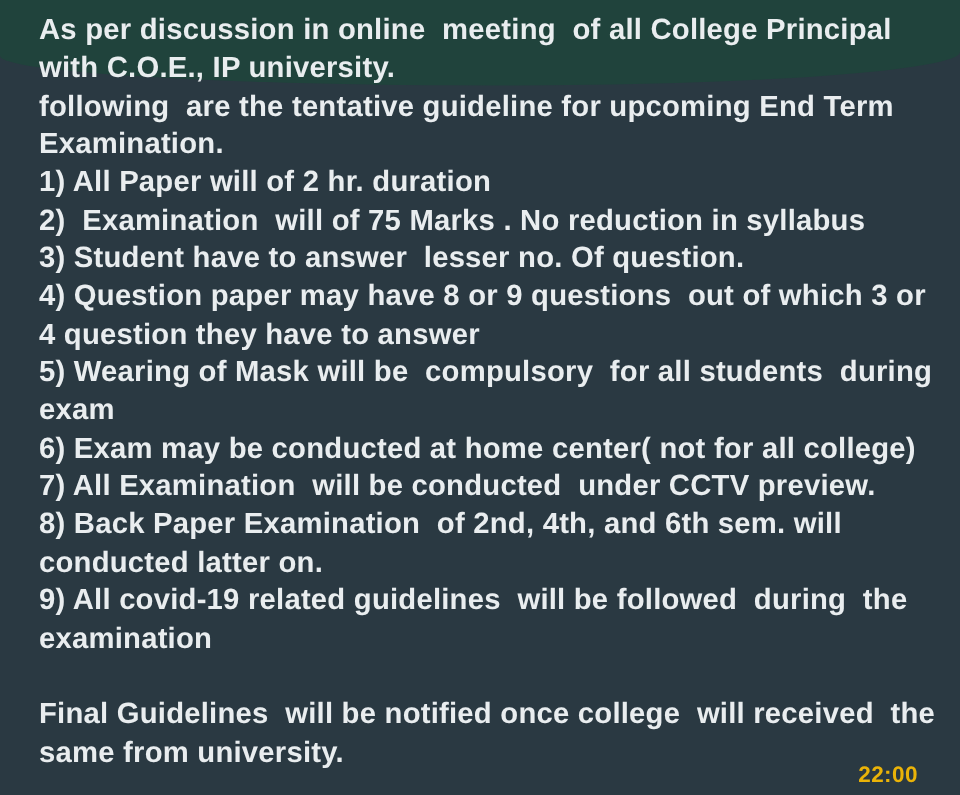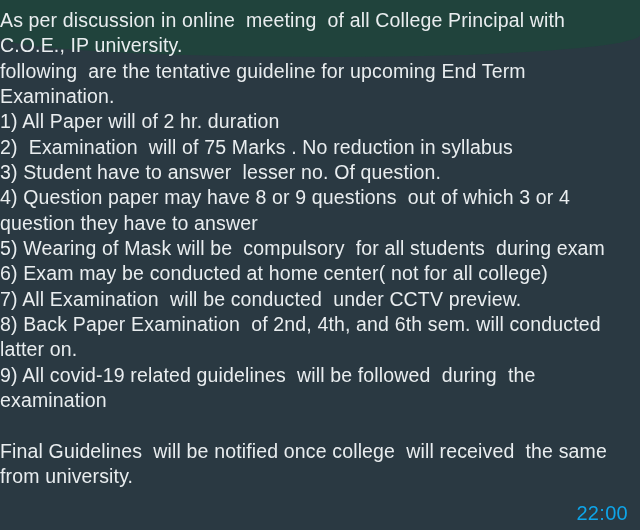--- a/index.html
+++ b/index.html
@@ -12,24 +12,25 @@
     background: #2a3942;
     font-family: "Liberation Sans", sans-serif;
     overflow: hidden;
   }
   .message-bubble {
     position: relative;
     width: 640px;
     height: 530px;
     background: #2a3942;
     box-sizing: border-box;
-    padding: 8px 14px 0 0;
+    padding: 8px 14px 0 26px;
     color: #e9edef;
     font-size: 19.5px;
     line-height: 1.30;
+    font-weight: bold;
   }
   .highlight-layer {
     position: absolute;
     left: 0;
     top: 0;
     width: 640px;
     height: 57px;
     background: #20433c;
     border-bottom-left-radius: 60% 40%;
     border-bottom-right-radius: 55% 45%;
@@ -37,25 +38,25 @@
   }
   .msg-text {
     position: relative;
     z-index: 2;
     white-space: pre-wrap;
     word-wrap: break-word;
     letter-spacing: 0.15px;
   }
   .timestamp {
     position: absolute;
-    right: 12px;
+    right: 28px;
     bottom: 4px;
     z-index: 3;
-    font-size: 20px;
-    color: #0ea5e9;
+    font-size: 15px;
+    color: #eab308;
     letter-spacing: 0.3px;
   }
 </style>
 </head>
 <body>
 
 <div class="message-bubble">
   <div class="highlight-layer"></div>
   <div class="msg-text">As per discussion in online  meeting  of all College Principal with C.O.E., IP university.
 following  are the tentative guideline for upcoming End Term Examination.

